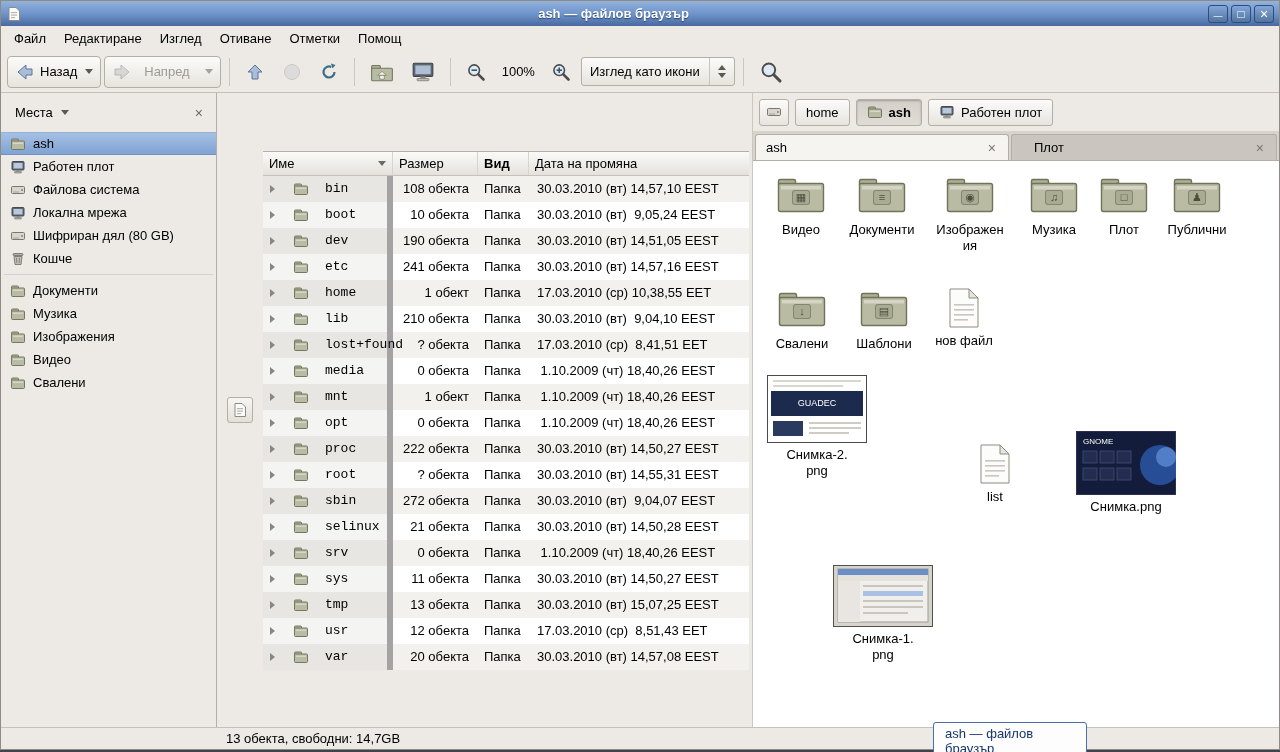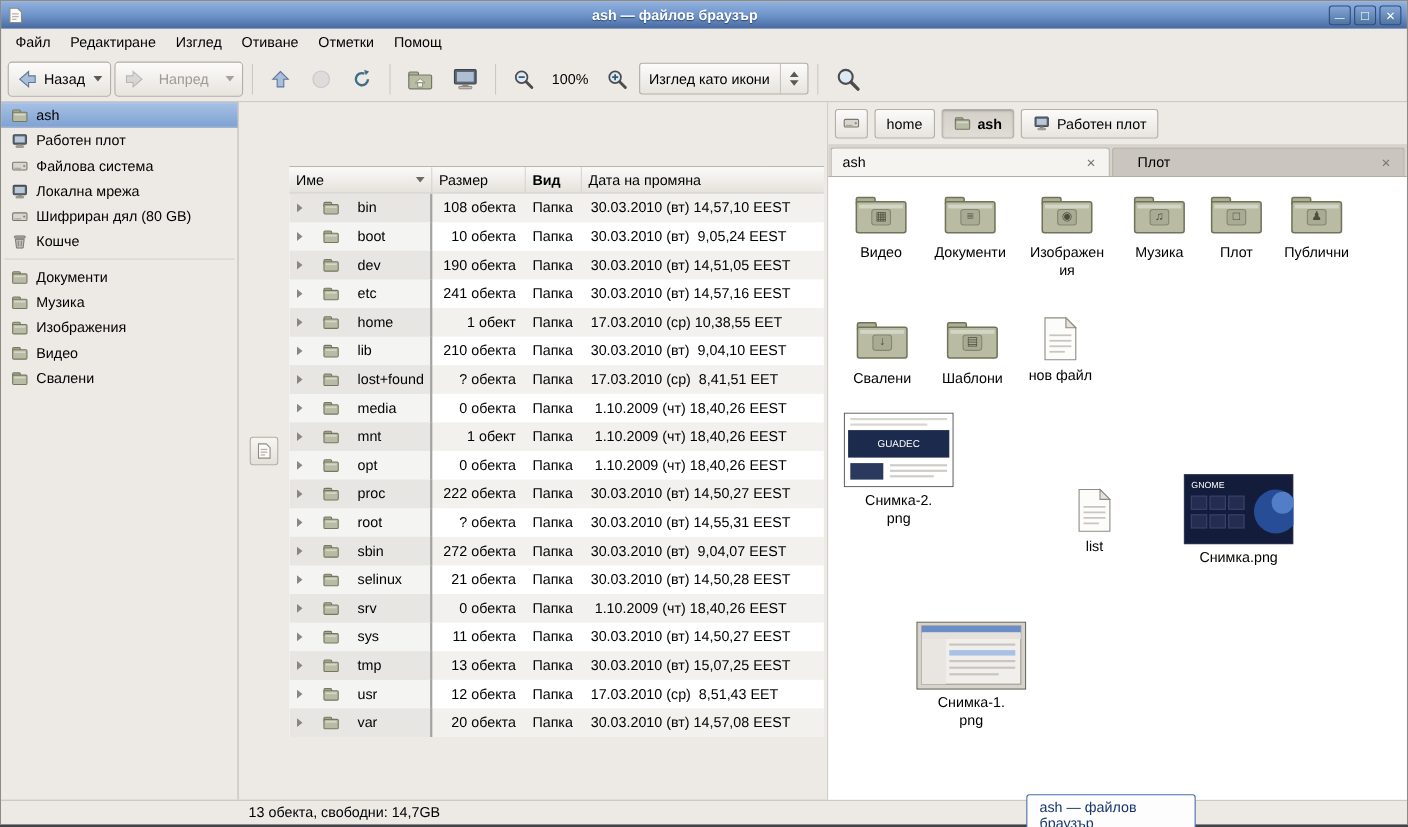--- a/index.html
+++ b/index.html
@@ -53,21 +53,21 @@
   .th { display:flex; align-items:center; padding:0 6px; border-right:1px solid #d8d5cf; }
   .th.name { width:130px; }
   .th.size { width:85px; }
   .th.type { width:51px;font-weight:bold; }
   .th.date { flex:1; border-right:none; }
   .sort-chev { margin-left:auto; width:0; height:0; border-left:4px solid transparent; border-right:4px solid transparent; border-top:5px solid #6e6a63; }
   .tree-body { flex:1; overflow:hidden; }
   .trow { display:flex; height:26px; }
   .trow:nth-child(odd) { background:#f2f1ee; }
   .c { display:flex; align-items:center; }
-  .c.name { width:130px; padding-left:4px; gap:16px; background:rgba(70,60,35,0.06); border-right:2px solid #a3a3a3; }
+  .c.name { width:130px; padding-left:4px; gap:16px; background:rgba(70,60,35,0.06); border-right:6px solid #a3a3a3;font-family:Liberation Mono, monospace; }
   .c.size { width:85px; justify-content:flex-end; padding-right:9px; }
   .c.type { width:51px; padding-left:6px; }
   .c.date { flex:1; padding-left:8px; white-space:pre; }
   .exp { width:0; height:0; border-left:5px solid #8b8780; border-top:4px solid transparent; border-bottom:4px solid transparent; margin:0 2px 0 3px; flex:0 0 auto; }
 
   .splitter { width:4px; flex:0 0 4px; background:#edeae5; border-right:1px solid #ccc8c1; }
 
   .right { flex:1 1 auto; display:flex; flex-direction:column; min-width:0; background:#edeae5; }
   .pathbar { height:38px; flex:0 0 38px; display:flex; align-items:center; gap:6px; padding:0 6px; }
   .path-btn { height:27px; display:flex; align-items:center; gap:6px; padding:0 10px; border:1px solid #b3aea6; border-radius:3px; background:linear-gradient(#fcfbfa,#e7e4de); }
@@ -275,20 +275,27 @@
       <div class="tb-flat">
         <svg class="ic24" viewBox="0 0 20 20" width="22" height="22">
             <use href="#i-mag"></use>
           </svg>
       </div>
     </div>
 
     <div class="main">
 
       <div class="sidebar">
+        <div class="sidebar-header">
+          <span class="hdr-label">
+            <span>Места</span>
+            <span class="chev-down"></span>
+          </span>
+          <span class="close-x"></span>
+        </div>
         <div class="side-item selected">
           <svg class="ic16">
               <use href="#i-folder-s"></use>
             </svg>
           <span>ash</span>
         </div>
         <div class="side-item">
           <svg class="ic16">
               <use href="#i-monitor"></use>
             </svg>

